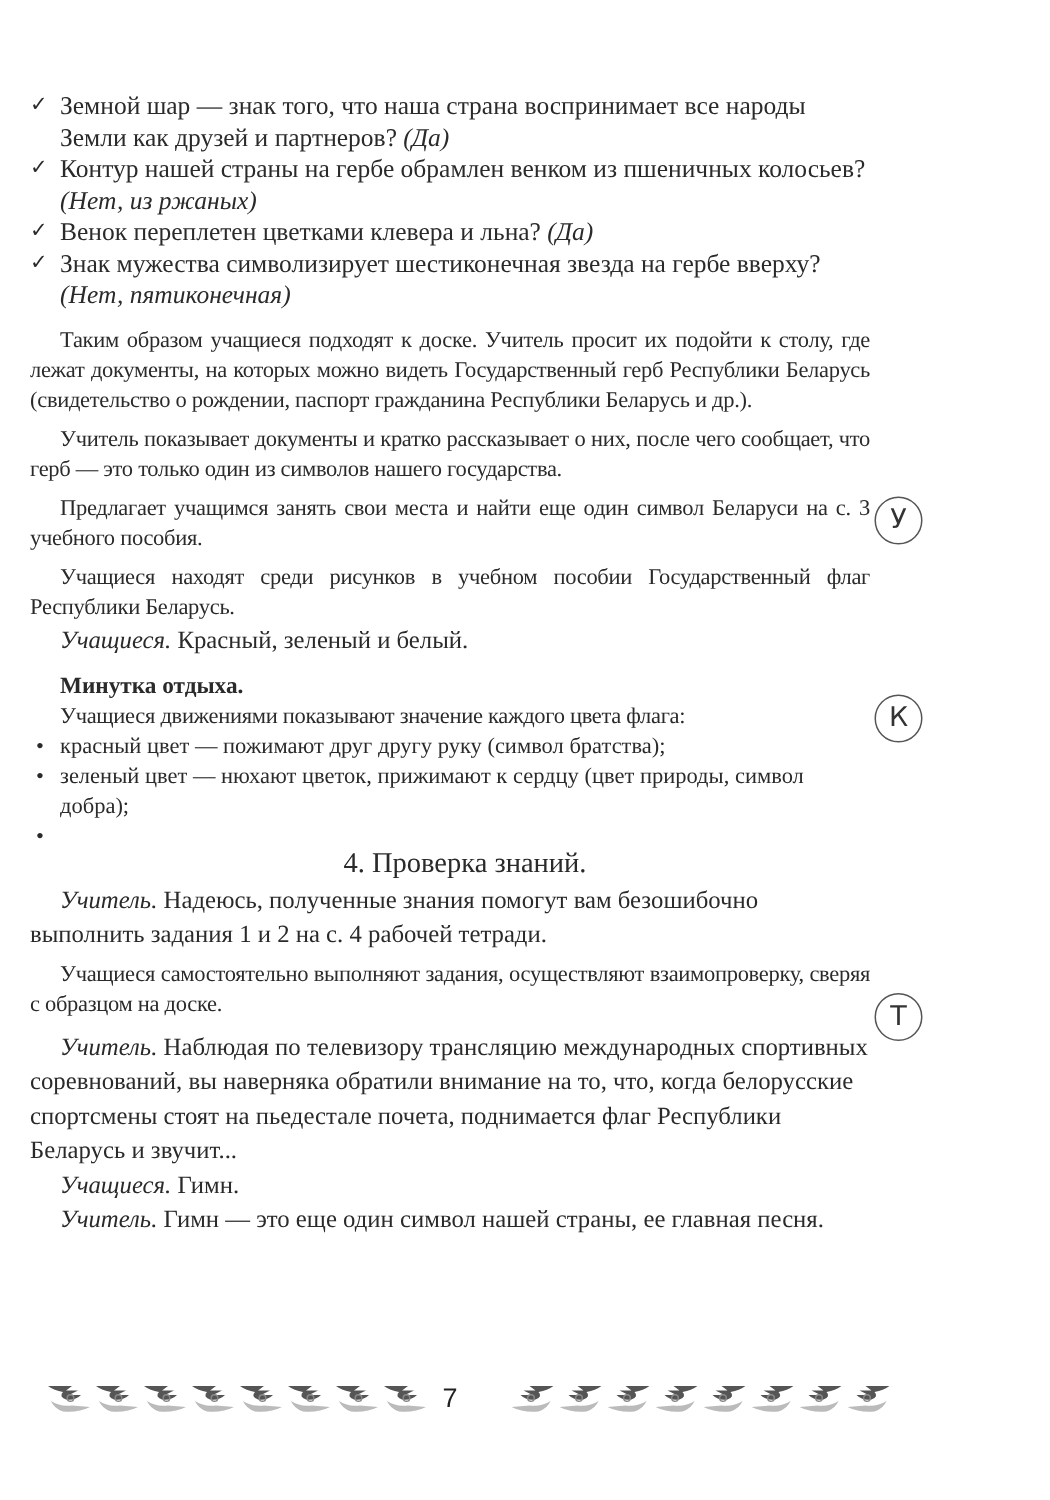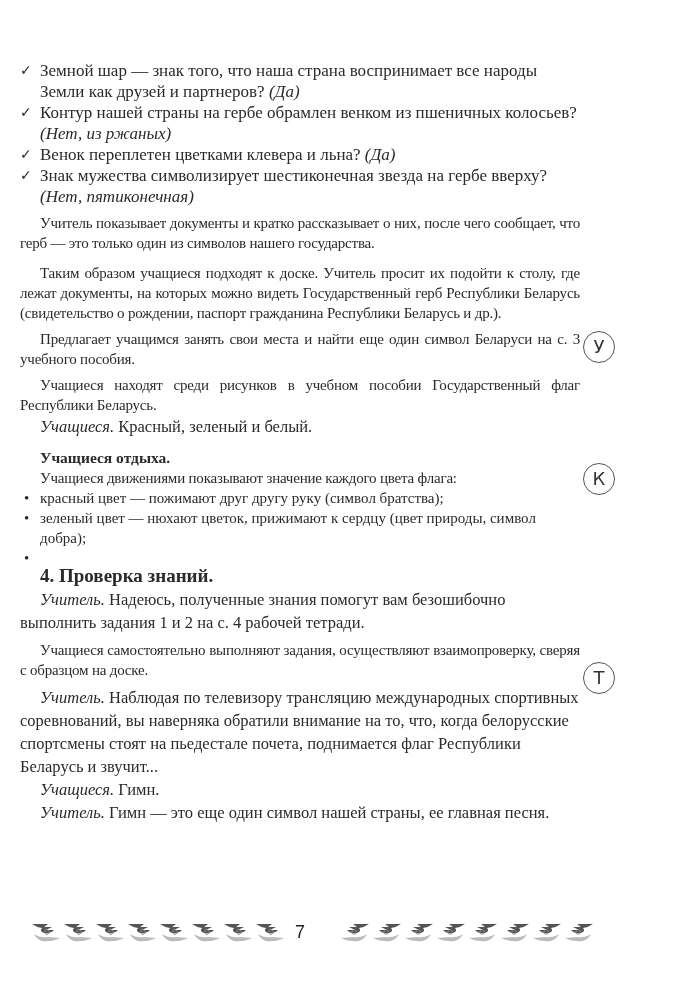--- a/index.html
+++ b/index.html
@@ -13,48 +13,48 @@
   p { margin:0; }
   .para { font-size:15px; line-height:20px; text-indent:20px; text-align:justify; letter-spacing:-0.2px; }
   .dialog { font-size:16.5px; line-height:23px; text-indent:20px; }
   .gap6 { margin-top:6px; }
   .gap8 { margin-top:8px; }
   .gap10 { margin-top:10px; }
   .subhead { font-weight:bold; font-size:15.5px; line-height:20px; padding-left:20px; }
   .bullets { margin:0; padding:0; list-style:none; font-size:15px; line-height:20px; }
   .bullets li { position:relative; padding-left:20px; }
   .bullets li .dot { position:absolute; left:4px; top:0; }
-  .section-title { font-weight:bold; font-size:19px; line-height:24px; padding-left:20px; margin-top:16px; }
+  .section-title { font-weight:normal; font-size:19px; line-height:24px; padding-left:20px; margin-top:16px;text-align:center; }
   .badge { position:absolute; width:30px; height:30px; border:1.5px solid #555; border-radius:50%;
            font-family:"DejaVu Sans",sans-serif; font-size:18px; line-height:30px; text-align:center; color:#333; background:#fff; }
   .footer { position:absolute; left:30px; top:918px; width:620px; height:30px; }
   .orn { position:absolute; top:0; height:30px; display:flex; gap:0; }
   .pagenum { position:absolute; left:265px; top:4px; font-family:"Liberation Sans",sans-serif; font-size:18px; color:#222; }
 </style>
 </head>
 <body>
 
 <div class="page">
   <ul class="checklist">
     <li><span class="mark">✓</span><span>Земной шар — знак того, что наша страна воспринимает все народы Земли как друзей и партнеров? </span><span class="it">(Да)</span></li>
     <li><span class="mark">✓</span><span>Контур нашей страны на гербе обрамлен венком из пшеничных колосьев? </span><span class="it">(Нет, из ржаных)</span></li>
     <li><span class="mark">✓</span><span>Венок переплетен цветками клевера и льна? </span><span class="it">(Да)</span></li>
     <li><span class="mark">✓</span><span>Знак мужества символизирует шестиконечная звезда на гербе вверху? </span><span class="it">(Нет, пятиконечная)</span></li>
   </ul>
 
+  <p class="para gap10">Таким образом учащиеся подходят к доске. Учитель просит их подойти к столу, где лежат документы, на которых можно видеть Государственный герб Республики Беларусь (свидетельство о рождении, паспорт гражданина Республики Беларусь и др.).</p>
   <p class="para gap6">Учитель показывает документы и кратко рассказывает о них, после чего сообщает, что герб — это только один из символов нашего государства.</p>
-  <p class="para gap10">Таким образом учащиеся подходят к доске. Учитель просит их подойти к столу, где лежат документы, на которых можно видеть Государственный герб Республики Беларусь (свидетельство о рождении, паспорт гражданина Республики Беларусь и др.).</p>
   <p class="para gap6">Предлагает учащимся занять свои места и найти еще один символ Беларуси на с. 3 учебного пособия.</p>
   <p class="para gap6">Учащиеся находят среди рисунков в учебном пособии Государственный флаг Республики Беларусь.</p>
 
   <p class="dialog"><span class="it">Учащиеся.</span><span> Красный, зеленый и белый.</span></p>
 
 
   <div class="gap10">
-    <div class="subhead">Учащиеся отдыха.</div>
+    <div class="subhead">Минутка отдыха.</div>
     <p class="para">Учащиеся движениями показывают значение каждого цвета флага:</p>
     <ul class="bullets">
       <li><span class="dot">•</span><span>красный цвет — пожимают друг другу руку (символ братства);</span></li>
       <li><span class="dot">•</span><span>зеленый цвет — нюхают цветок, прижимают к сердцу (цвет природы, символ добра);</span></li>
       <li><span class="dot">•</span></li>
     </ul>
   </div>
 
   <div class="section-title">4. Проверка знаний.</div>
   <p class="dialog"><span class="it">Учитель.</span><span> Надеюсь, полученные знания помогут вам безошибочно выполнить задания 1 и 2 на с. 4 рабочей тетради.</span></p>

